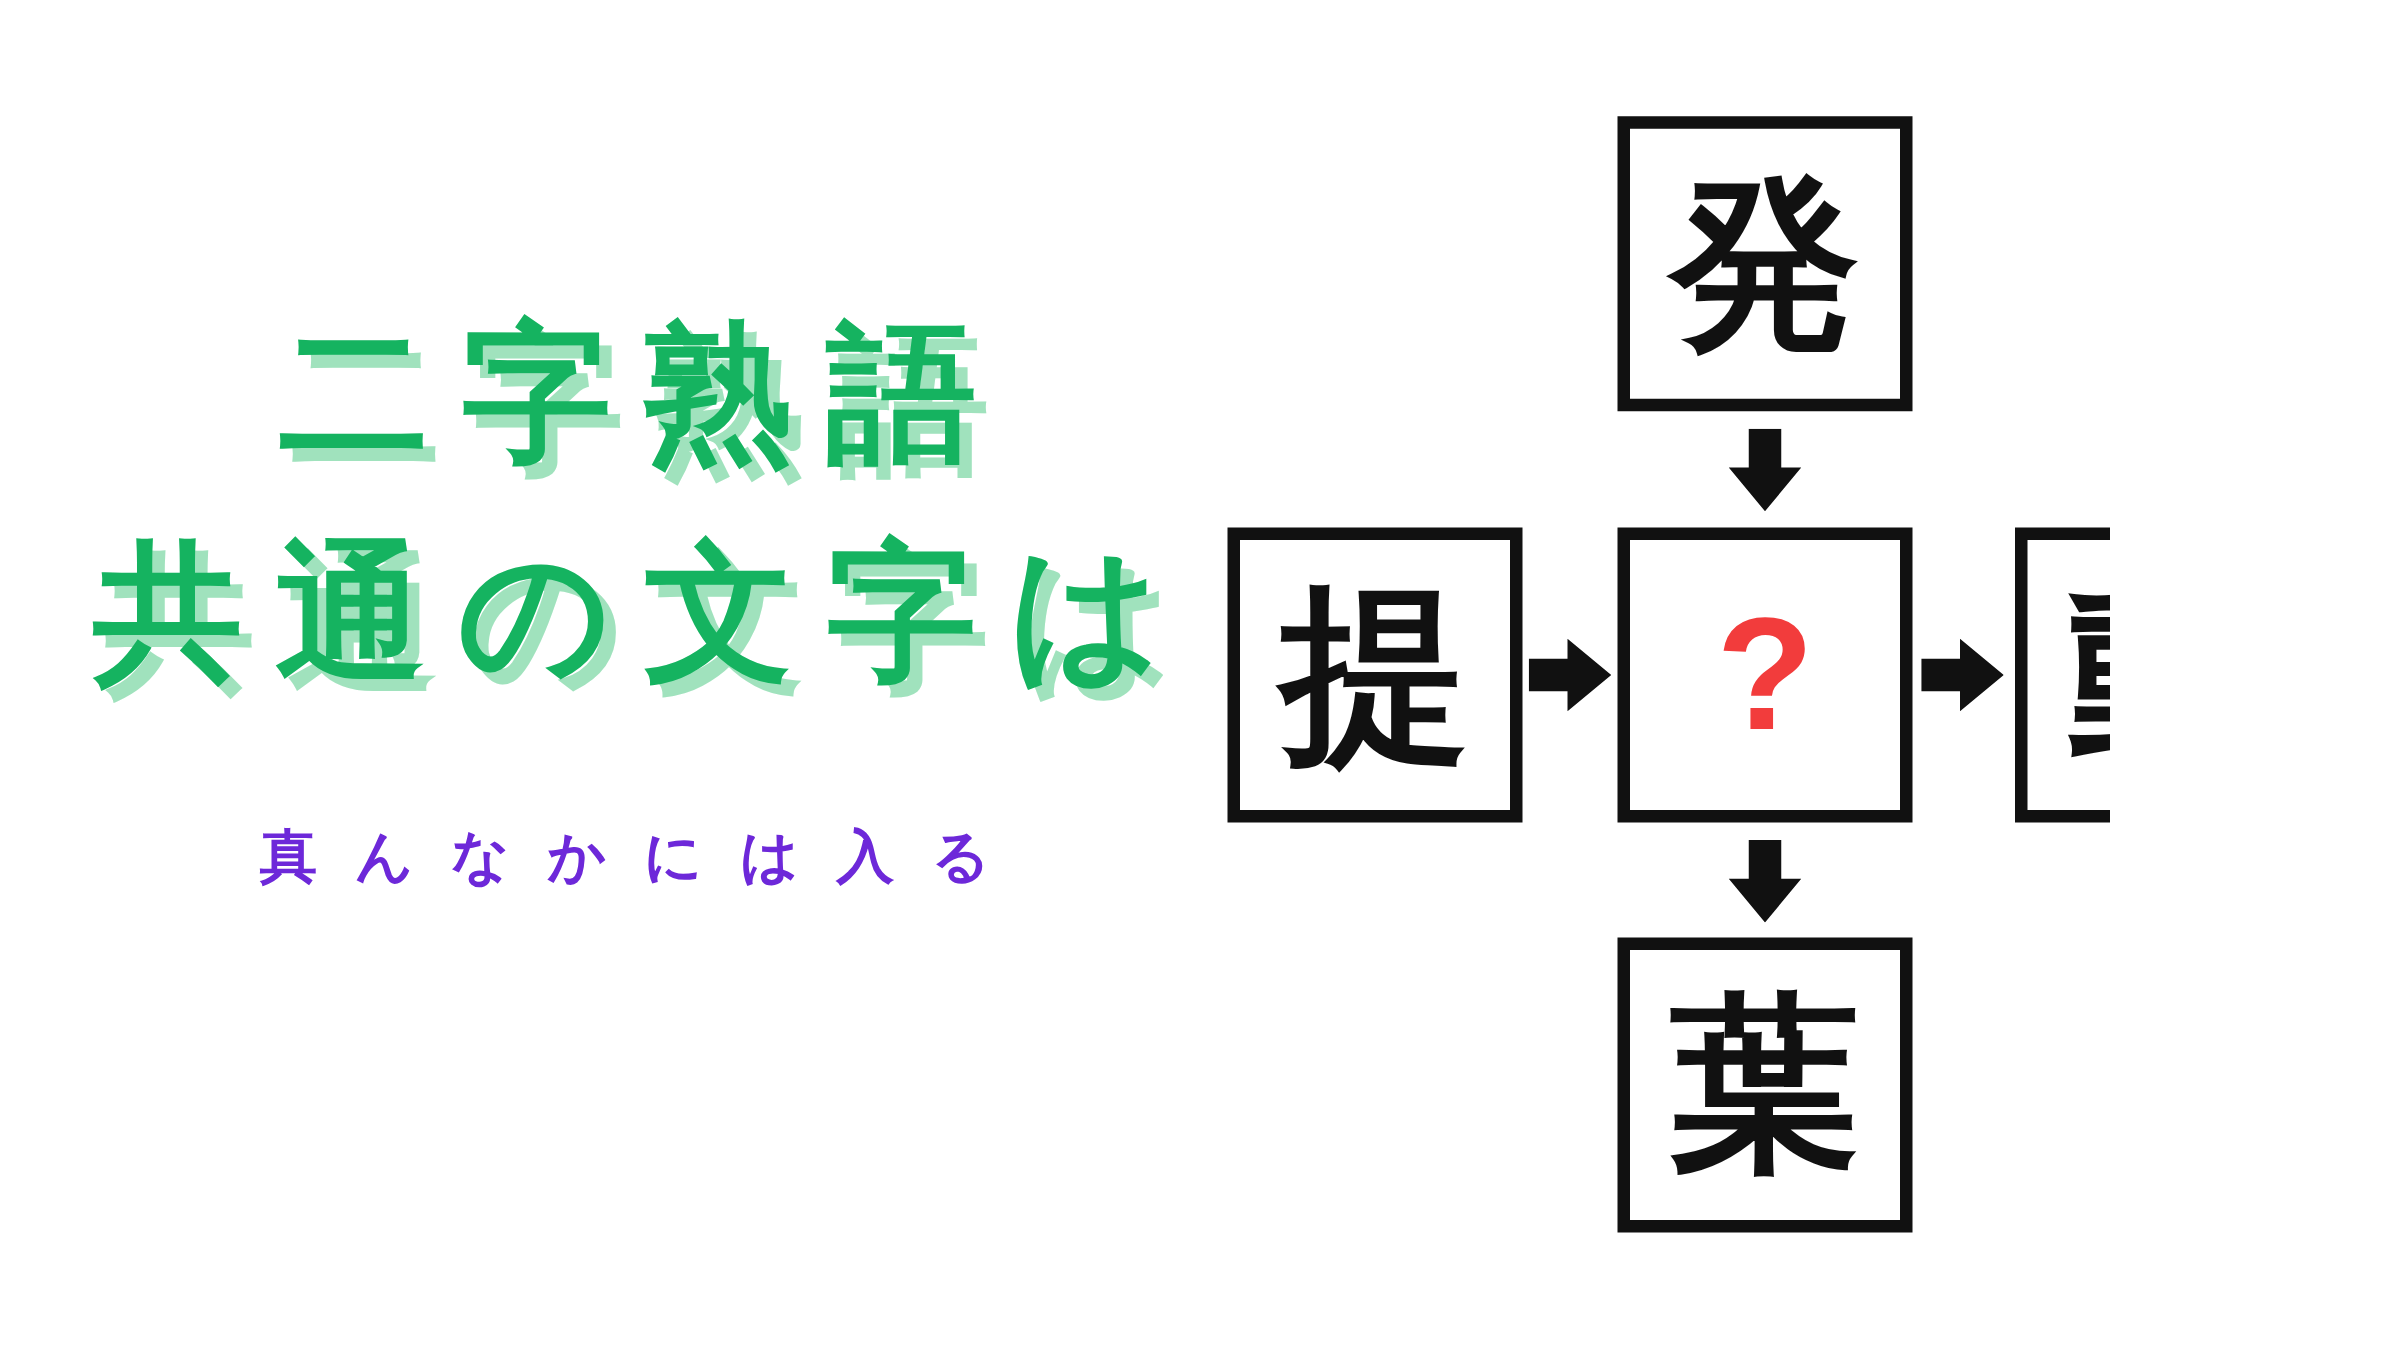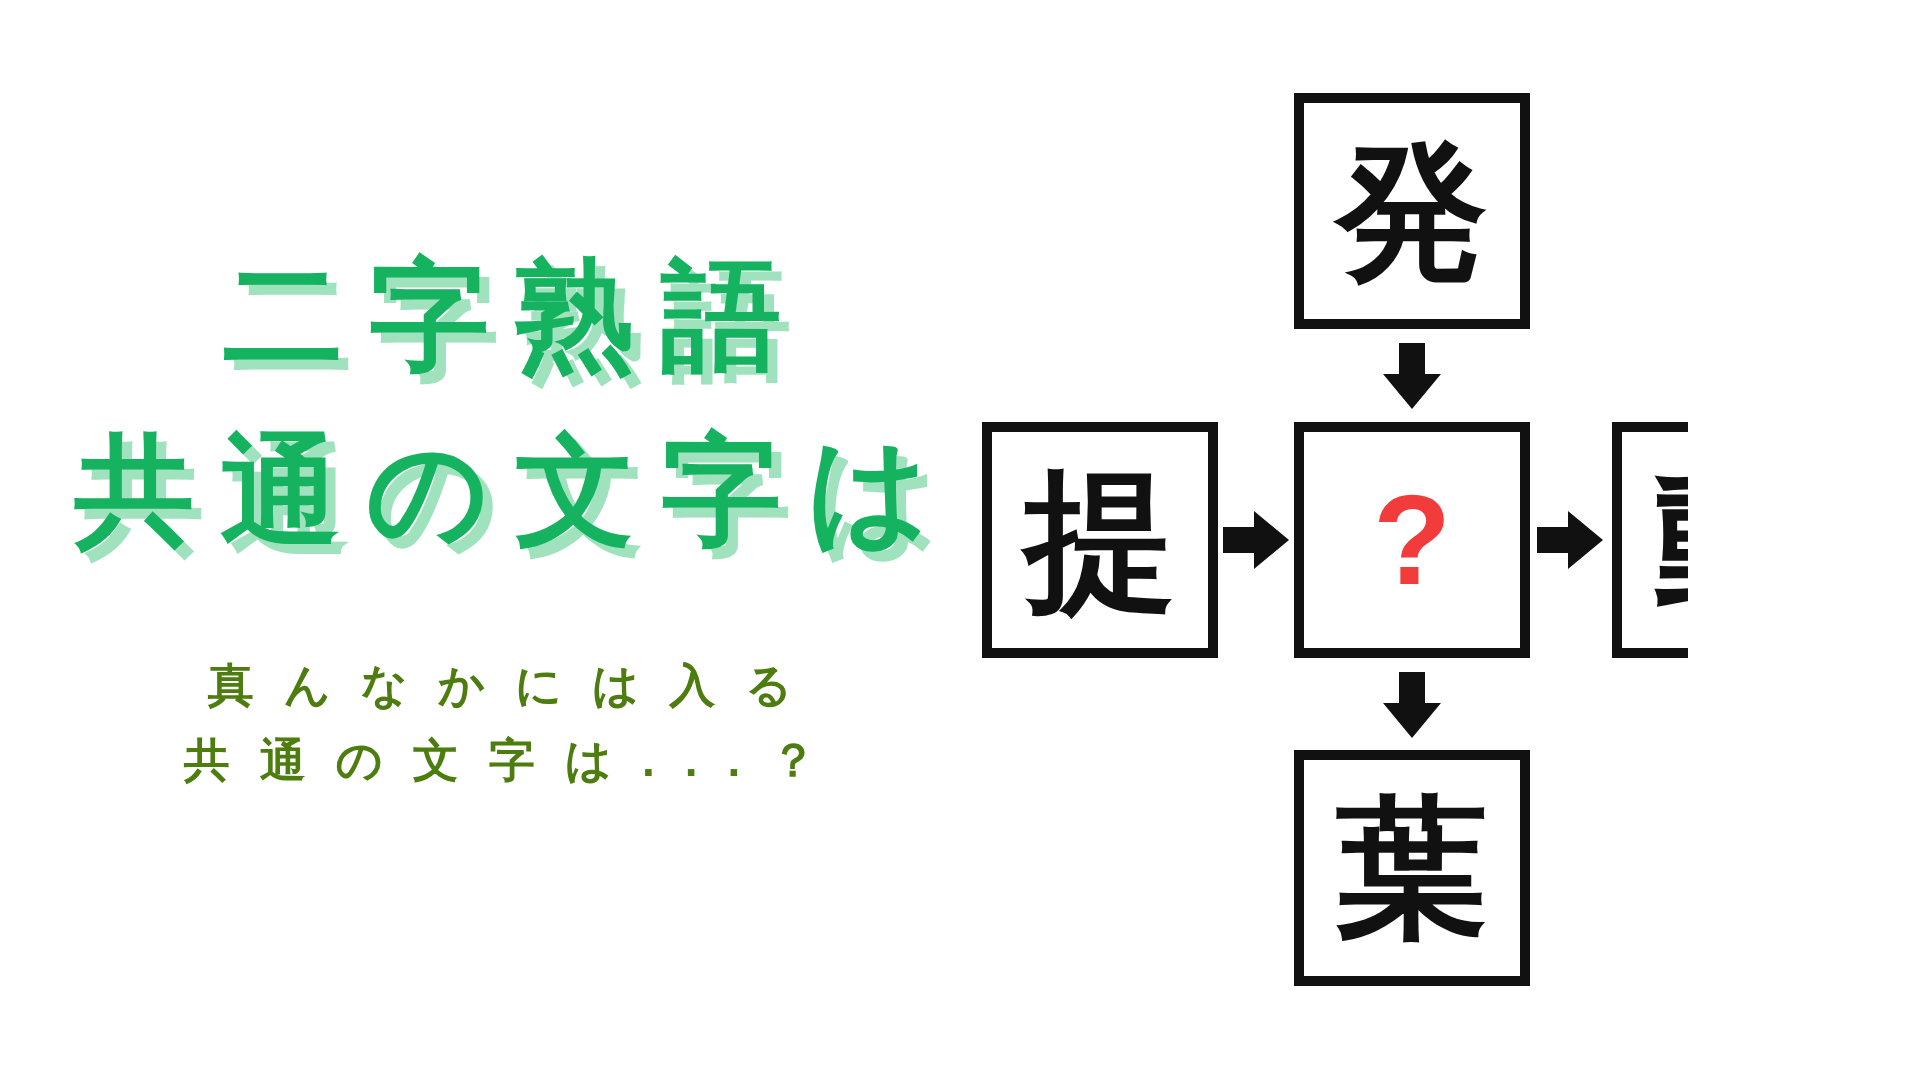--- a/index.html
+++ b/index.html
@@ -40,21 +40,21 @@
     position: absolute;
     left: 0;
     top: 648px;
     width: 100%;
     margin: 0;
     text-align: center;
     font-size: 46px;
     line-height: 1.63;
     font-weight: 900;
     letter-spacing: 30px;
-    color: #4d7c0f;
+    color: #6d28d9;
     white-space: nowrap;
   }
   .subtitle .line { display: block; }
 
   
   .puzzle { position: absolute; left: 0; top: 0; width: 1920px; height: 1080px; }
   .pbox {
     position: absolute;
     width: 236px;
     height: 236px;
@@ -96,21 +96,20 @@
 
 <div class="canvas">
 
   <section class="intro">
     <h1 class="title">
       <span class="line">二字熟語</span>
       <span class="line">共通の文字は</span>
     </h1>
     <p class="subtitle">
       <span class="line">真んなかには入る</span>
-      <span class="line">共通の文字は...？</span>
     </p>
   </section>
 
   <section class="puzzle">
 
     <div class="pbox pbox-top">
       <span class="kanji">発</span>
     </div>
 
     <span class="arrow arrow-down-1">

